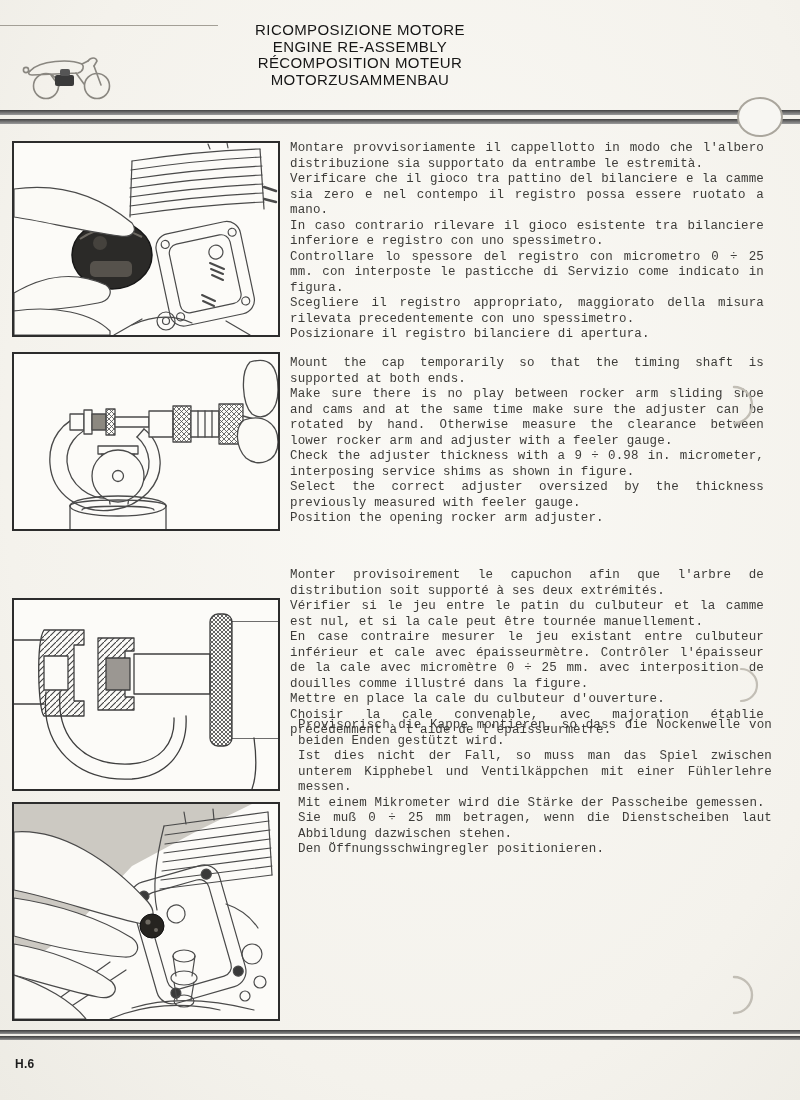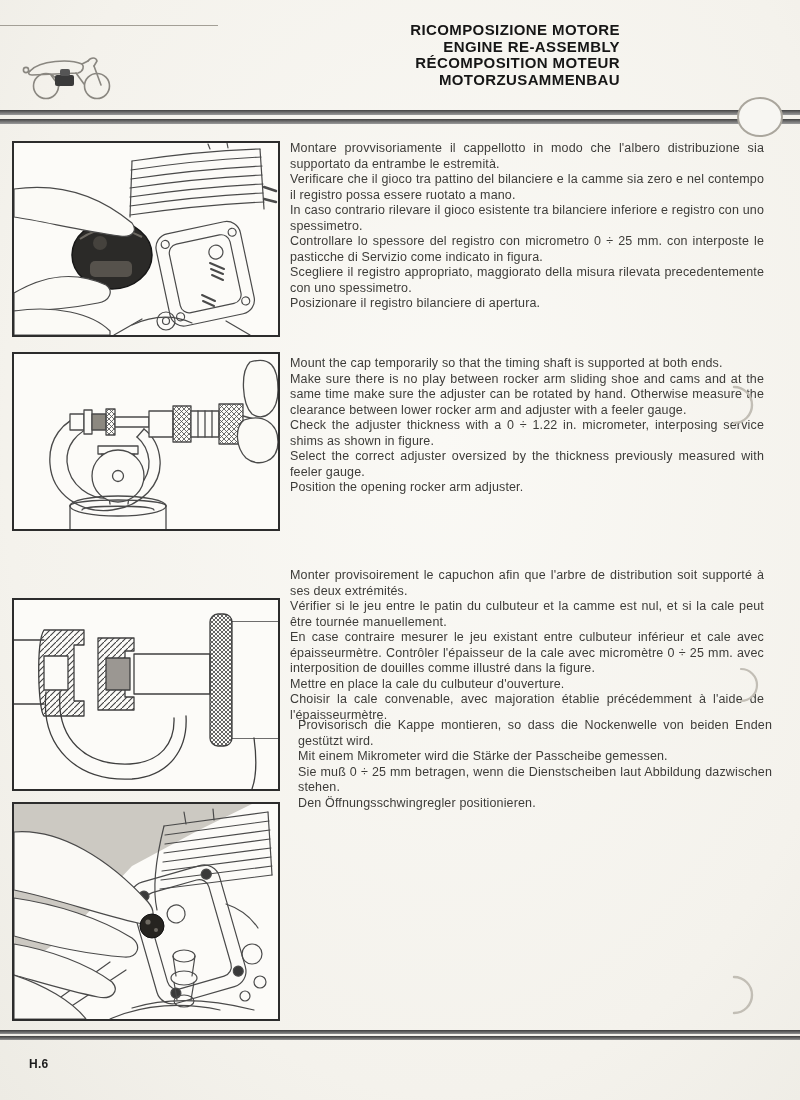--- a/index.html
+++ b/index.html
@@ -12,21 +12,21 @@
     position:relative;width:800px;height:1100px;overflow:hidden;
     background:#f6f4ef;
     background-image:radial-gradient(ellipse at 55% 40%, #faf9f5 0%, #f4f2ec 70%, #edebe4 100%);
     color:#3c3b38;
   }
   
   .thin-rule{position:absolute;left:0;top:25px;width:218px;height:1px;background:#a39f96;}
   .logo{position:absolute;left:18px;top:48px;}
   .page-header{
     position:absolute;left:100px;top:22px;width:520px;
-    text-align:right;font-weight:bold;color:#161616;
+    text-align:center;font-weight:normal;color:#161616;
     font-size:15px;line-height:16.5px;letter-spacing:.4px;
   }
   
   .rule-bars{position:absolute;left:0;width:800px;}
   .rule-bars.top{top:110px;}
   .rule-bars.top .bar{height:5px;margin-bottom:4px;background:linear-gradient(to bottom,#434343,#767676 55%,#9a9a9a);}
   .rule-bars.bottom{top:1030px;}
   .rule-bars.bottom .bar{height:4px;margin-bottom:2px;background:linear-gradient(to bottom,#3d3d3d,#6e6e6e 60%,#939393);}
   .binder-ellipse{
     position:absolute;left:737px;top:97px;width:42px;height:36px;
@@ -40,30 +40,30 @@
   }
   .fig svg{display:block;}
   .fig1{top:141px;height:196px;}
   .fig2{top:352px;height:179px;}
   .fig3{top:598px;height:193px;}
   .fig4{top:802px;height:219px;}
   
   .text-section{
     position:absolute;left:290px;width:474px;
     font-size:12.5px;line-height:15.5px;letter-spacing:.15px;
-    text-align:justify;color:#3d3c39;
+    text-align:justify;color:#3d3c39;font-family:Liberation Mono, monospace;
   }
   .text-section p{margin:0;padding:0;}
   .sec-it{top:141px;}
   .sec-en{top:356px;}
   .sec-fr{top:568px;}
   .sec-de{top:718px;margin-left:8px;}
   
   .page-number{
-    position:absolute;left:29px;top:1057px;
+    position:absolute;left:15px;top:1057px;
     font-weight:bold;font-size:12px;color:#1c1c1c;letter-spacing:.3px;
   }
 </style>
 </head>
 <body>
 
 <div class="page">
 
   <div class="thin-rule"></div>
 
@@ -277,35 +277,36 @@
     <p>Verificare che il gioco tra pattino del bilanciere e la camme sia zero e nel contempo il registro possa essere ruotato a mano.</p>
     <p>In caso contrario rilevare il gioco esistente tra bilanciere inferiore e registro con uno spessimetro.</p>
     <p>Controllare lo spessore del registro con micrometro 0 ÷ 25 mm. con interposte le pasticche di Servizio come indicato in figura.</p>
     <p>Scegliere il registro appropriato, maggiorato della misura rilevata precedentemente con uno spessimetro.</p>
     <p>Posizionare il registro bilanciere di apertura.</p>
   </section>
 
   <section class="text-section sec-en">
     <p>Mount the cap temporarily so that the timing shaft is supported at both ends.</p>
     <p>Make sure there is no play between rocker arm sliding shoe and cams and at the same time make sure the adjuster can be rotated by hand. Otherwise measure the clearance between lower rocker arm and adjuster with a feeler gauge.</p>
-    <p>Check the adjuster thickness with a 0 ÷ 1.22 in. micrometer, interposing service shims as shown in figure.</p>
+    <p>Check the adjuster thickness with a 9 ÷ 0.98 in. micrometer, interposing service shims as shown in figure.</p>
     <p>Select the correct adjuster oversized by the thickness previously measured with feeler gauge.</p>
     <p>Position the opening rocker arm adjuster.</p>
   </section>
 
   <section class="text-section sec-fr">
     <p>Monter provisoirement le capuchon afin que l'arbre de distribution soit supporté à ses deux extrémités.</p>
     <p>Vérifier si le jeu entre le patin du culbuteur et la camme est nul, et si la cale peut être tournée manuellement.</p>
     <p>En case contraire mesurer le jeu existant entre culbuteur inférieur et cale avec épaisseurmètre. Contrôler l'épaisseur de la cale avec micromètre 0 ÷ 25 mm. avec interposition de douilles comme illustré dans la figure.</p>
     <p>Mettre en place la cale du culbuteur d'ouverture.</p>
     <p>Choisir la cale convenable, avec majoration établie précédemment à l'aide de l'épaisseurmètre.</p>
   </section>
 
   <section class="text-section sec-de">
     <p>Provisorisch die Kappe montieren, so dass die Nockenwelle von beiden Enden gestützt wird.</p>
+    <p>Ist dies nicht der Fall, so muss man das Spiel zwischen unterem Kipphebel und Ventilkäppchen mit einer Fühlerlehre messen.</p>
     <p>Mit einem Mikrometer wird die Stärke der Passcheibe gemessen.</p>
     <p>Sie muß 0 ÷ 25 mm betragen, wenn die Dienstscheiben laut Abbildung dazwischen stehen.</p>
     <p>Den Öffnungsschwingregler positionieren.</p>
   </section>
 
   <svg class="binder-arc" style="left:726px;top:384px;" width="38" height="42" viewBox="0 0 38 42">
     <path d="M8,3 A17,17 0 0 1 8,39" fill="none" stroke="#c2beb5" stroke-width="2.4" stroke-linecap="round"></path>
   </svg>
   <svg class="binder-arc" style="left:734px;top:666px;" width="34" height="38" viewBox="0 0 34 38">
     <path d="M7,3 A15,15 0 0 1 7,35" fill="none" stroke="#c2beb5" stroke-width="2.2" stroke-linecap="round"></path>

